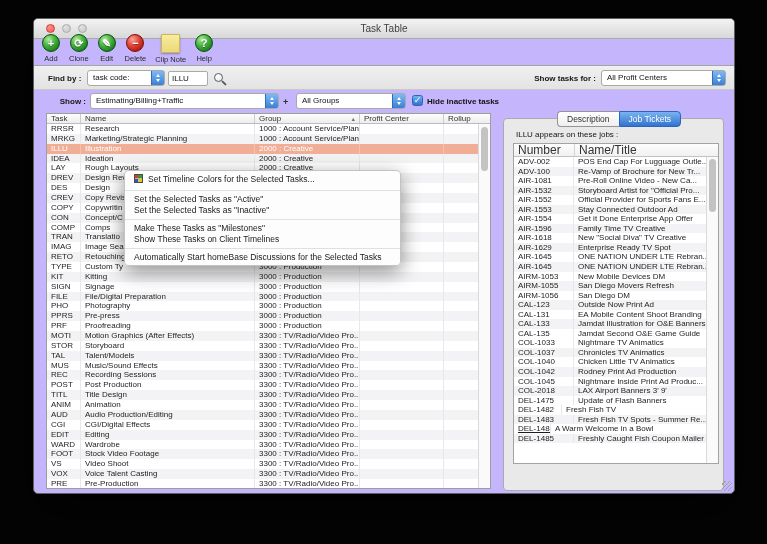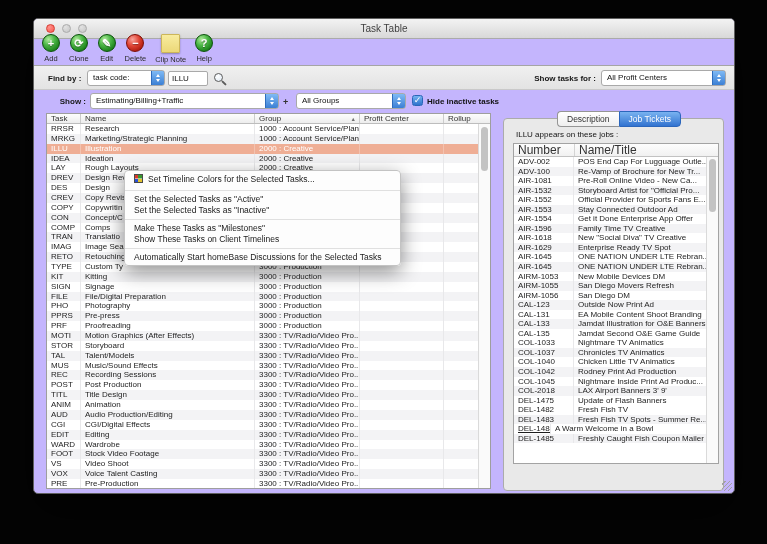--- a/index.html
+++ b/index.html
@@ -531,21 +531,21 @@
         </div>
         <div class="jrow alt">
           <div class="jtd" style="width: 60px;">COL-2018</div>
           <div class="jtd" style="width: 132px;">LAX Airport Banners 3'  9'</div>
         </div>
         <div class="jrow">
           <div class="jtd" style="width: 60px;">DEL-1475</div>
           <div class="jtd" style="width: 132px;">Update of Flash Banners</div>
         </div>
         <div class="jrow">
-          <div class="jtd" style="width: 60px;">DEL-1482</div>
+          <div class="jtd" style="width: 48px;">DEL-1482</div>
           <div class="jtd" style="width: 132px;">Fresh Fish TV</div>
         </div>
         <div class="jrow alt">
           <div class="jtd" style="width: 60px;">DEL-1483</div>
           <div class="jtd" style="width: 132px;">Fresh Fish TV Spots - Summer Re...</div>
         </div>
         <div class="jrow">
           <div class="jtd" style="width: 37px; text-decoration: underline;">DEL-1484</div>
           <div class="jtd" style="width: 132px;">A Warm Welcome in a Bowl</div>
         </div>

